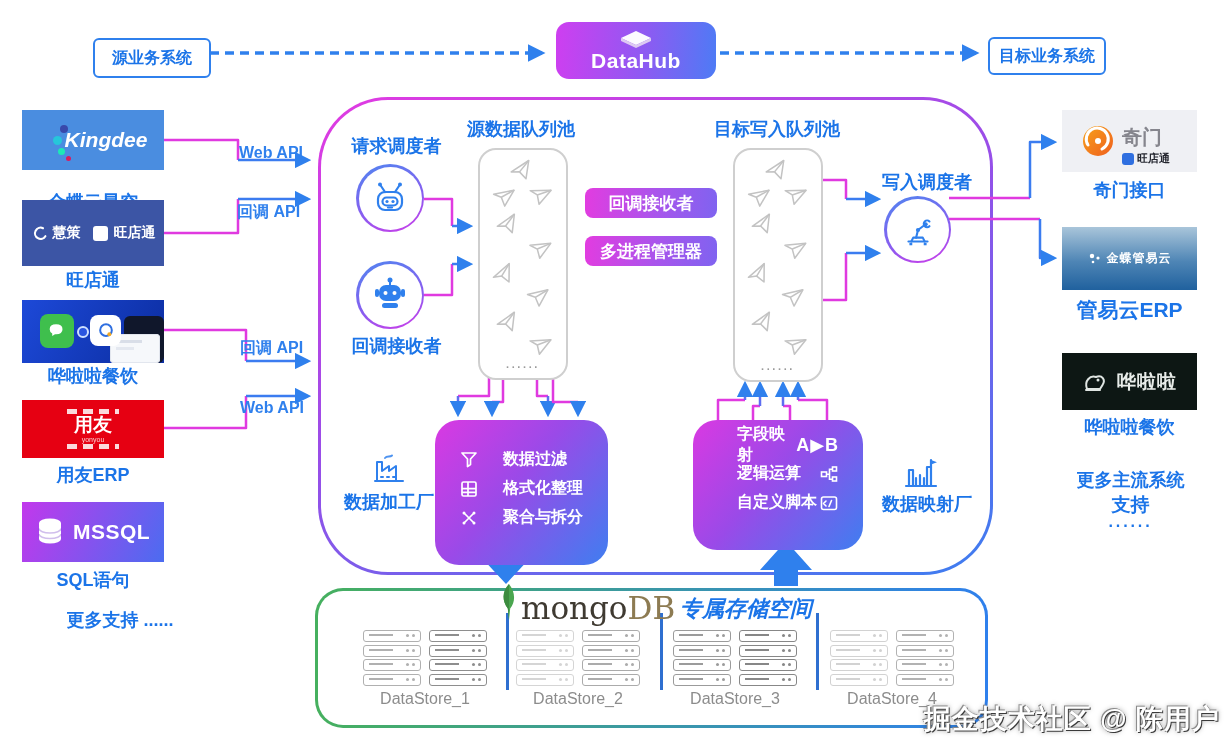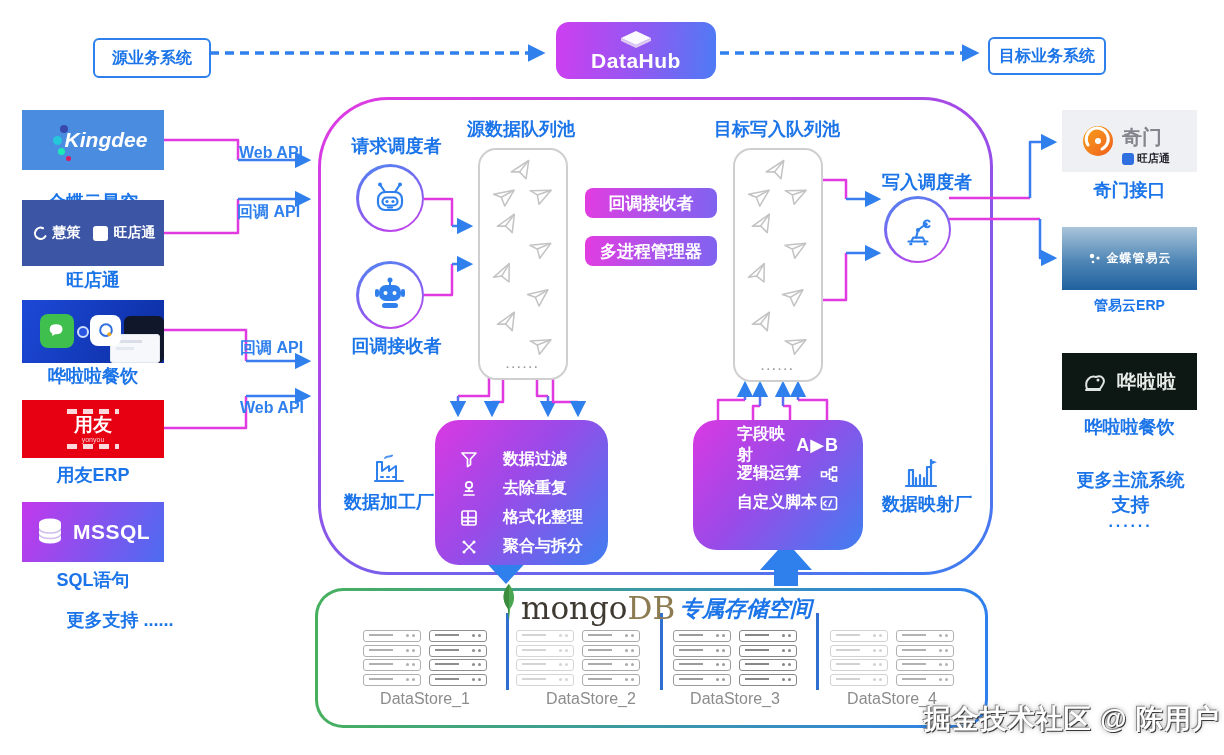--- a/index.html
+++ b/index.html
@@ -422,29 +422,20 @@
 
     <div class="proc proc-l" style="padding-top:24px;">
       <div class="row">
         <svg class="ico" viewBox="0 0 20 20">
           <path d="M3 3 h14 l-5.5 6 v5.5 l-3 2 V9z" stroke="#fff" stroke-width="1.7" fill="none" stroke-linejoin="round"></path>
         </svg>
         <span>数据过滤</span>
       </div>
       <div class="row">
         <svg class="ico" viewBox="0 0 20 20">
-          <g stroke="#fff" stroke-width="1.7" fill="none" stroke-linecap="round">
-            <circle cx="10" cy="6" r="3.2"></circle>
-              <path d="M10 9.2 v3 M6.5 12.2 h7 M5 16 h10"></path>
-          </g>
-        </svg>
-        <span>去除重复</span>
-      </div>
-      <div class="row">
-        <svg class="ico" viewBox="0 0 20 20">
           <g stroke="#fff" stroke-width="1.7" fill="none">
             <rect x="3" y="3" width="14" height="14" rx="1.5"></rect>
               <path d="M3 9.7 H17 M9 3 V17 M3 13.4 H17"></path>
           </g>
         </svg>
         <span>格式化整理</span>
       </div>
       <div class="row">
         <svg class="ico" viewBox="0 0 20 20">
           <g stroke="#fff" stroke-width="1.7" fill="none" stroke-linecap="round">
@@ -556,21 +547,21 @@
         </div>
       <div class="rack rack2">
           <div class="unit"></div>
           <div class="unit"></div>
           <div class="unit"></div>
           <div class="unit"></div>
         </div>
     </div>
 
     <div class="store-label" style="left:360px;">DataStore_1</div>
-    <div class="store-label" style="left:526px;text-align:center;">DataStore_2</div>
+    <div class="store-label" style="left:513px;text-align:center;">DataStore_2</div>
     <div class="store-label" style="left:670px;">DataStore_3</div>
     <div class="store-label" style="left:827px;">DataStore_4</div>
 
     <div class="sep" style="left:506px;"></div>
     <div class="sep" style="left:660px;"></div>
     <div class="sep" style="left:816px;"></div>
 
     <div class="card qimen">
       <svg class="abs" style="left:18px;top:13px;" width="36" height="36" viewBox="0 0 36 36">
         <defs>
@@ -592,21 +583,21 @@
     <div class="lbl" style="left:1062px;top:180px;width:135px;">奇门接口</div>
 
     <div class="card gyy">
       <svg width="14" height="14" viewBox="0 0 14 14">
         <circle cx="4" cy="4" r="2.2" fill="#fff"></circle>
           <circle cx="10" cy="6" r="1.6" fill="#fff"></circle>
         <circle cx="5" cy="10" r="1.3" fill="#fff"></circle>
       </svg>
       <span class="gyy-text">金蝶管易云</span>
     </div>
-    <div class="lbl" style="left:1062px;top:297px;width:135px;font-size:14px;">管易云ERP</div>
+    <div class="lbl" style="left:1062px;top:297px;width:135px;font-size:21px;">管易云ERP</div>
 
     <div class="card hualala">
       <svg width="28" height="26" viewBox="0 0 28 26">
         <g stroke="#dfe5e2" stroke-width="2" fill="none" stroke-linecap="round" stroke-linejoin="round">
           <path d="M5 20 c-3-8 3-14 9-12 c6-2.5 10 3 6.5 8 l-2.5 4z"></path>
           <path d="M4 21 h14"></path>
         </g>
         <circle cx="16" cy="11" r="1.5" fill="#dfe5e2"></circle>
       </svg>
       <span class="hll-text">哗啦啦</span>

